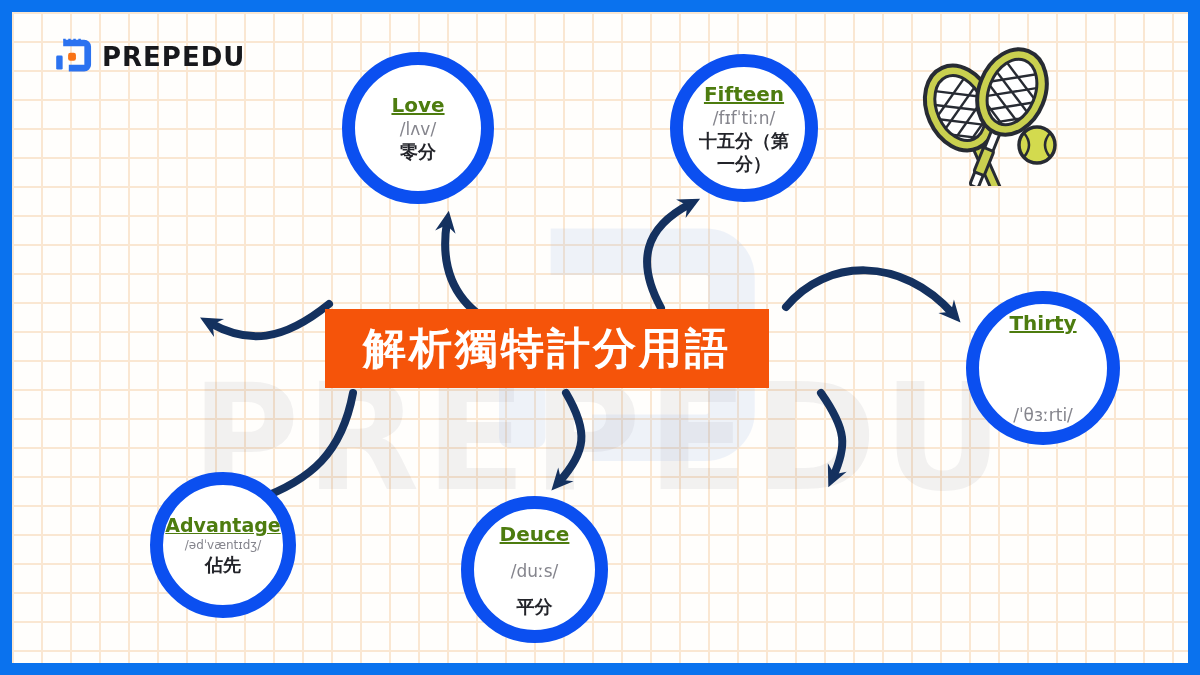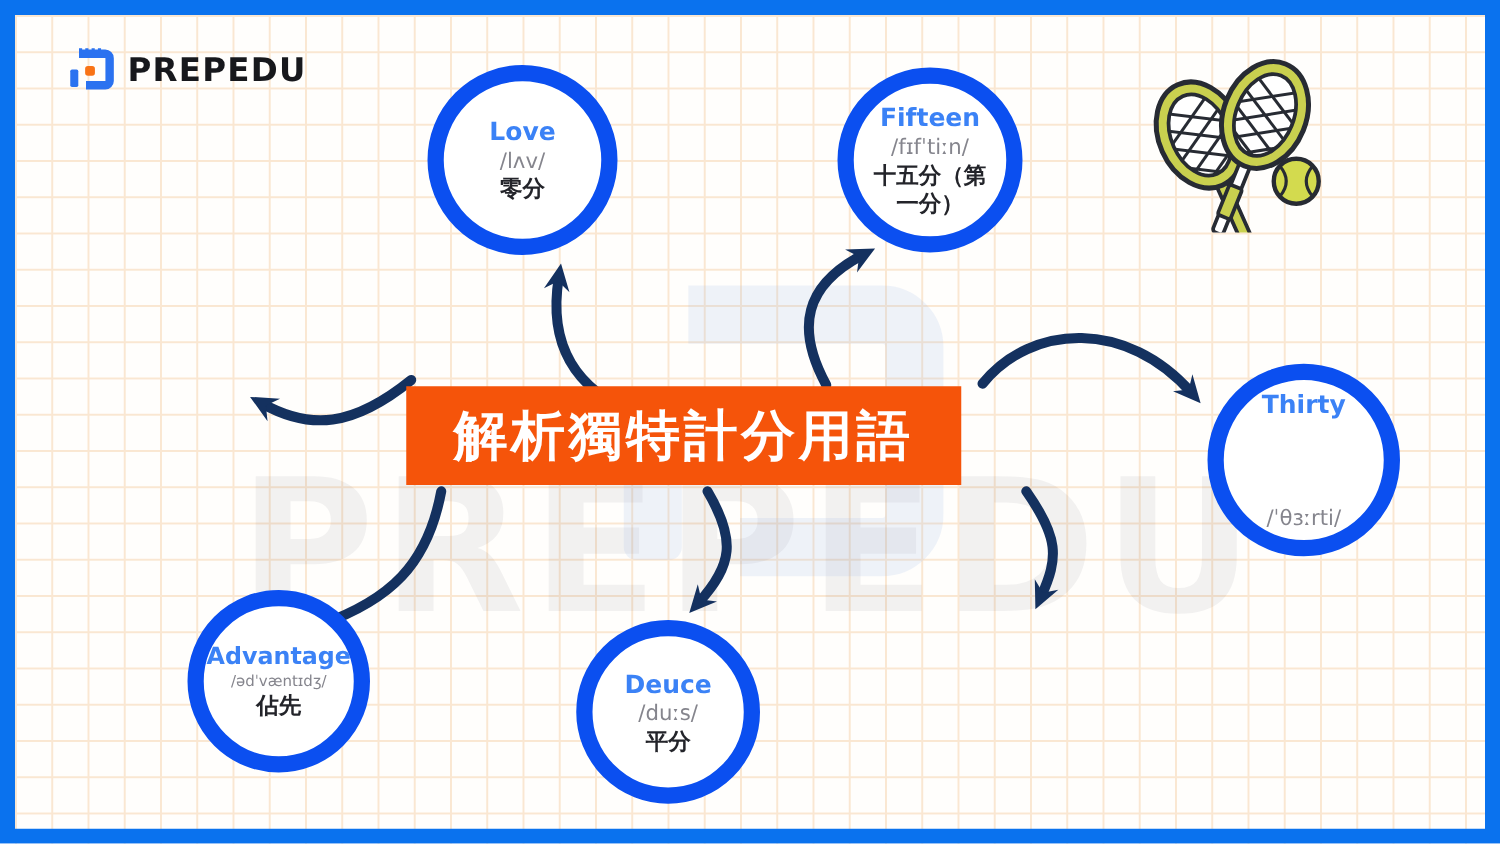--- a/index.html
+++ b/index.html
@@ -30,32 +30,32 @@
     display:flex;align-items:center;justify-content:center;z-index:6;}
   .title span{font-size:43px;font-weight:bold;color:#ffffff;letter-spacing:3px;}
 
   
   .arrows{position:absolute;inset:0;z-index:4;}
 
   
   .node{position:absolute;background:#ffffff;border:13px solid #0b4ff0;border-radius:50%;
     display:flex;flex-direction:column;align-items:center;justify-content:center;
     text-align:center;box-sizing:border-box;z-index:8;padding:6px 10px;line-height:1.3;}
-  .node .word{font-weight:bold;font-size:20px;color:#3b82f6;}
+  .node .word{font-weight:bold;font-size:20px;color:#4d7c0f;text-decoration:underline;}
   .node .phon{font-size:17px;color:#85858d;}
   .node .mean{font-size:18px;font-weight:bold;color:#23242a;}
   .n-love{left:342px;top:52px;width:152px;height:152px;}
   .n-fifteen{left:670px;top:54px;width:148px;height:148px;}
   .n-all{left:94px;top:179px;width:137px;height:137px;}
   .n-all .word,.n-all .mean{font-size:18px;}
   .n-thirty{left:966px;top:291px;width:154px;height:154px;justify-content:space-between;}
   .n-advantage{left:150px;top:472px;width:146px;height:146px;}
   .n-advantage .word{font-size:19px;}
   .n-advantage .phon{font-size:12px;}
-  .n-deuce{left:461px;top:496px;width:147px;height:147px;}
+  .n-deuce{left:461px;top:496px;width:147px;height:147px;gap:13px;}
   .n-forty{left:746px;top:487px;width:154px;height:154px;}
 </style>
 </head>
 <body>
 
 <div class="stage">
 
   <div class="watermark">PREPEDU</div>
 
   <svg class="ghost-logo" viewBox="0 0 30 30" aria-hidden="true">

